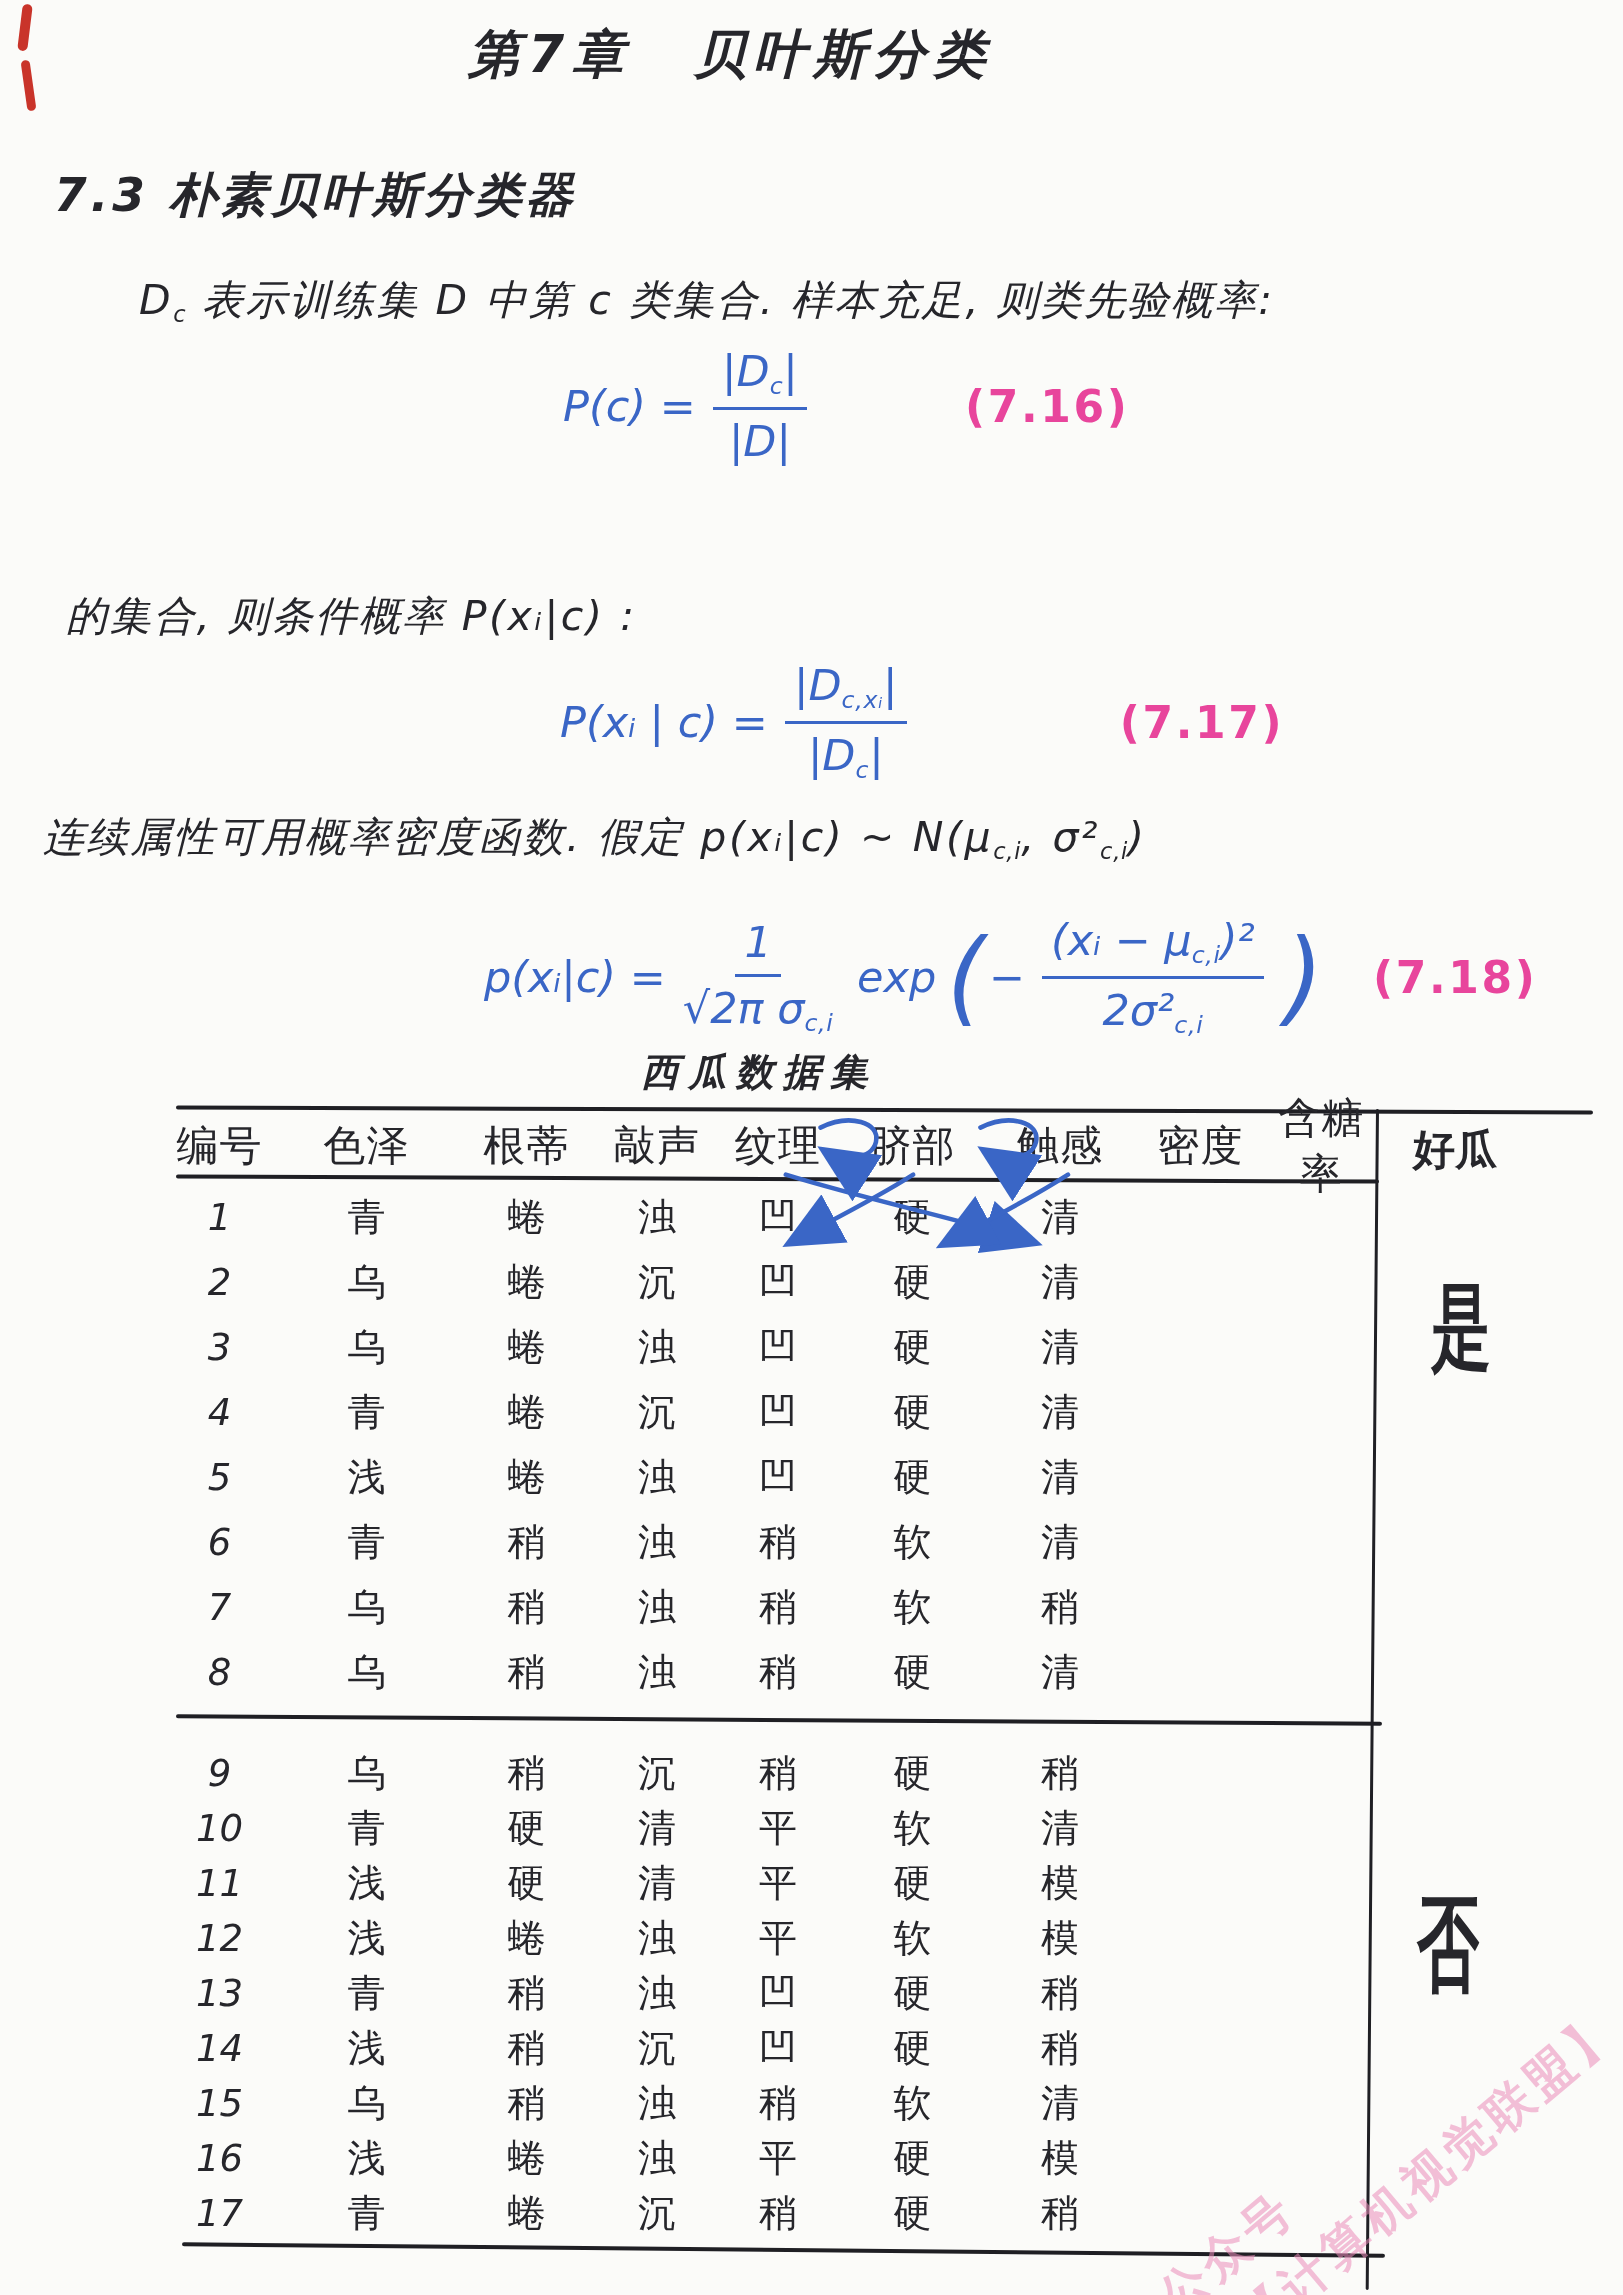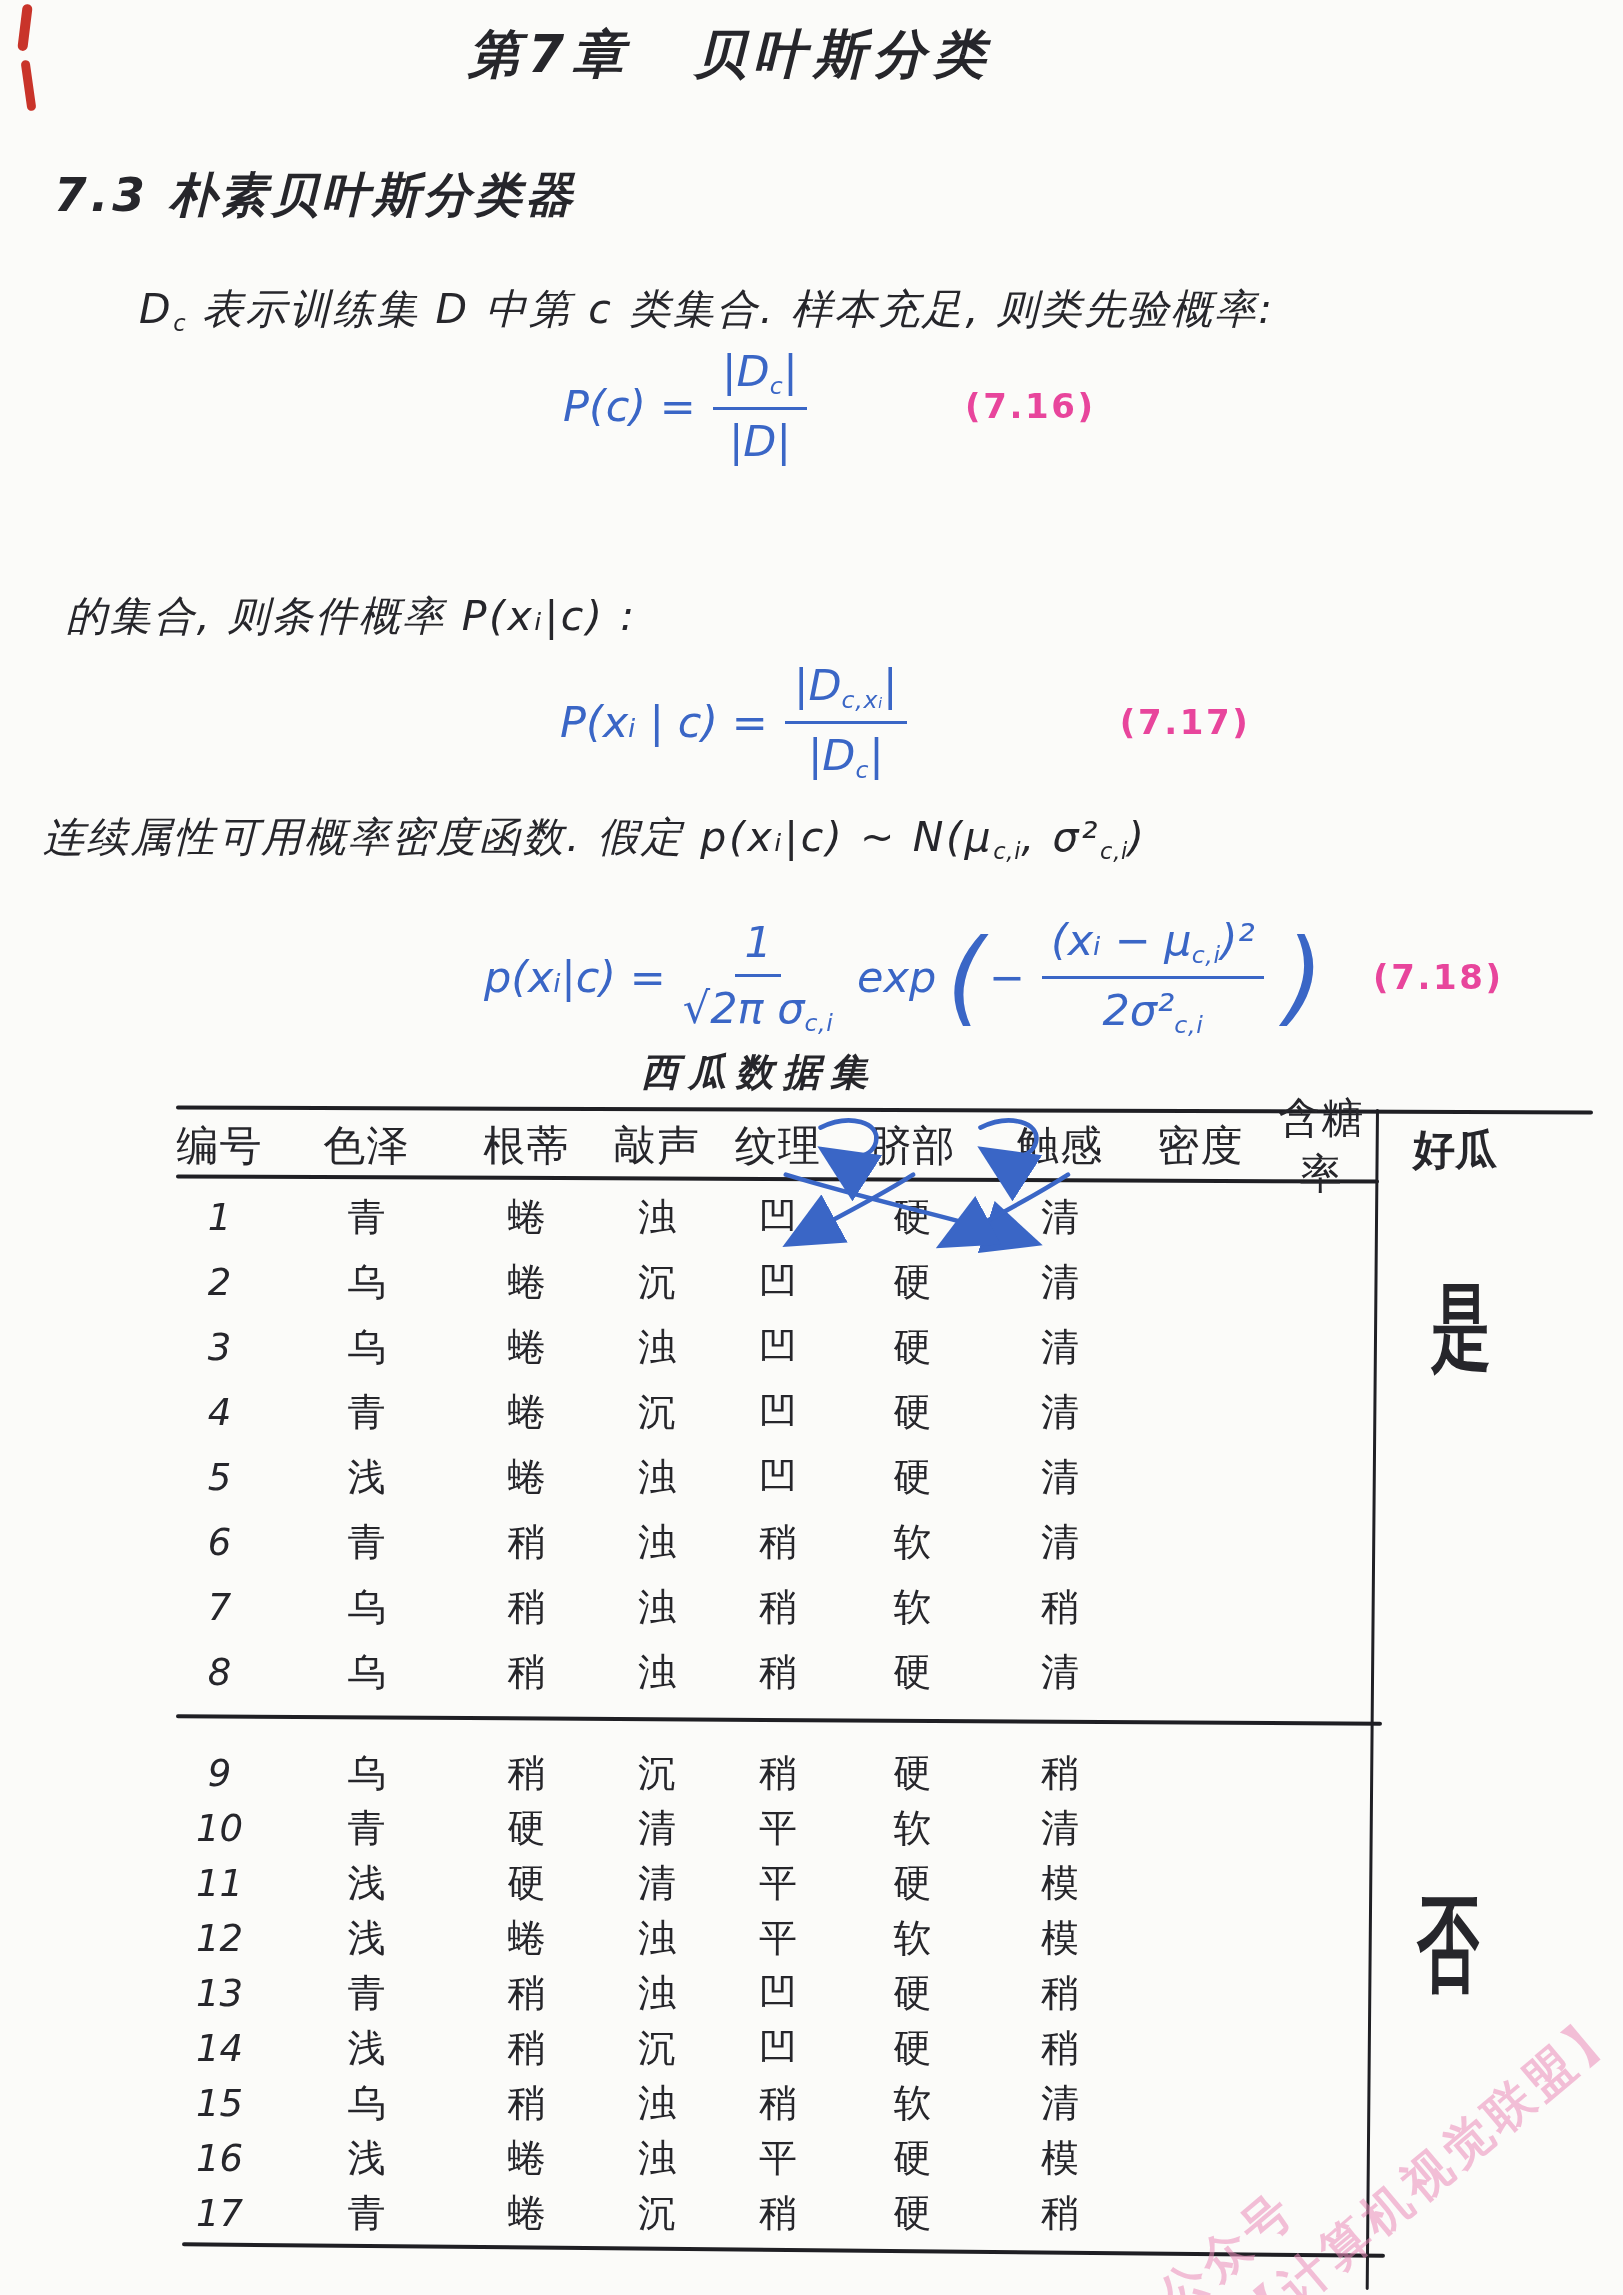--- a/index.html
+++ b/index.html
@@ -20,38 +20,38 @@
   
   .red-mark{position:absolute;background:#c9342a;border-radius:5.2px;}
   .red-mark.m1{left:19.6px;top:3.9px;width:9.8px;height:47px;transform:rotate(7deg);}
   .red-mark.m2{left:23.6px;top:60px;width:9.2px;height:51px;transform:rotate(-8deg);}
 
   .chapter{left:468px;top:19.6px;font-size:52px;letter-spacing:7.9px;font-weight:600;}
   .chapter .gap{display:inline-block;width:62px;}
   .section{left:54px;top:164px;font-size:47px;letter-spacing:3.9px;font-weight:600;}
 
   .para{font-size:41px;letter-spacing:2.6px;line-height:1.35;font-weight:500;}
-  .p1{left:139px;top:282px;width:1440px;}
+  .p1{left:139px;top:273px;width:1440px;}
   .p2a{left:131px;top:484px;width:1479px;}
   .p2b{left:66px;top:589px;width:1440px;}
   .p3{left:43px;top:810px;width:1558px;}
 
   sub,.sb{font-size:0.55em;vertical-align:-0.35em;letter-spacing:0.7px;}
 
   
   .formula{display:flex;align-items:center;font-size:43px;font-style:italic;font-weight:500;}
   .blue{color:#3a66c6;}
   .pink{color:#e8459c;}
   .f716{left:563px;top:346px;}
   .f717{left:560px;top:660px;}
   .f718{left:484px;top:915px;}
   .frac{display:inline-flex;flex-direction:column;align-items:center;margin:0 17px;}
   .frac .num{padding:0 9.2px 6.5px;border-bottom:3.9px solid currentColor;text-align:center;}
   .frac .den{padding-top:6.5px;text-align:center;}
-  .f-tag{font-style:normal;font-size:34px;letter-spacing:2.6px;font-weight:600;}
+  .f-tag{font-style:normal;font-size:44px;letter-spacing:2.6px;font-weight:600;}
   .f716 .f-tag{margin-left:141px;}
   .f717 .f-tag{margin-left:196px;}
   .f718 .f-tag{margin-left:46px;}
   .bigparen{font-size:98px;font-weight:200;transform:scaleY(1.05);margin:0 3.9px;line-height:0.9;}
   .expw{margin:0 6.5px;}
 
   
   .table-title{left:641px;top:1047px;font-size:38px;letter-spacing:9.2px;font-weight:600;}
   .melon-table{position:absolute;left:164px;top:1108px;width:1460px;height:1191px;}
   .hline{position:absolute;background:#1f1f24;height:3.9px;border-radius:2px;}

